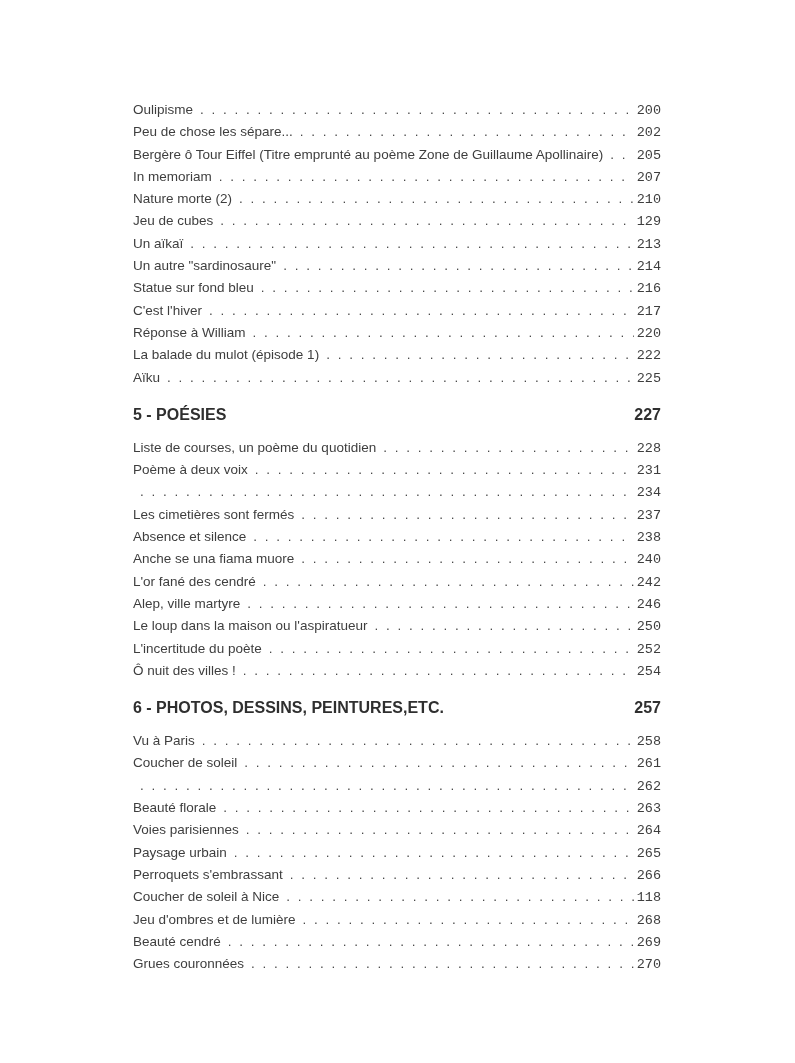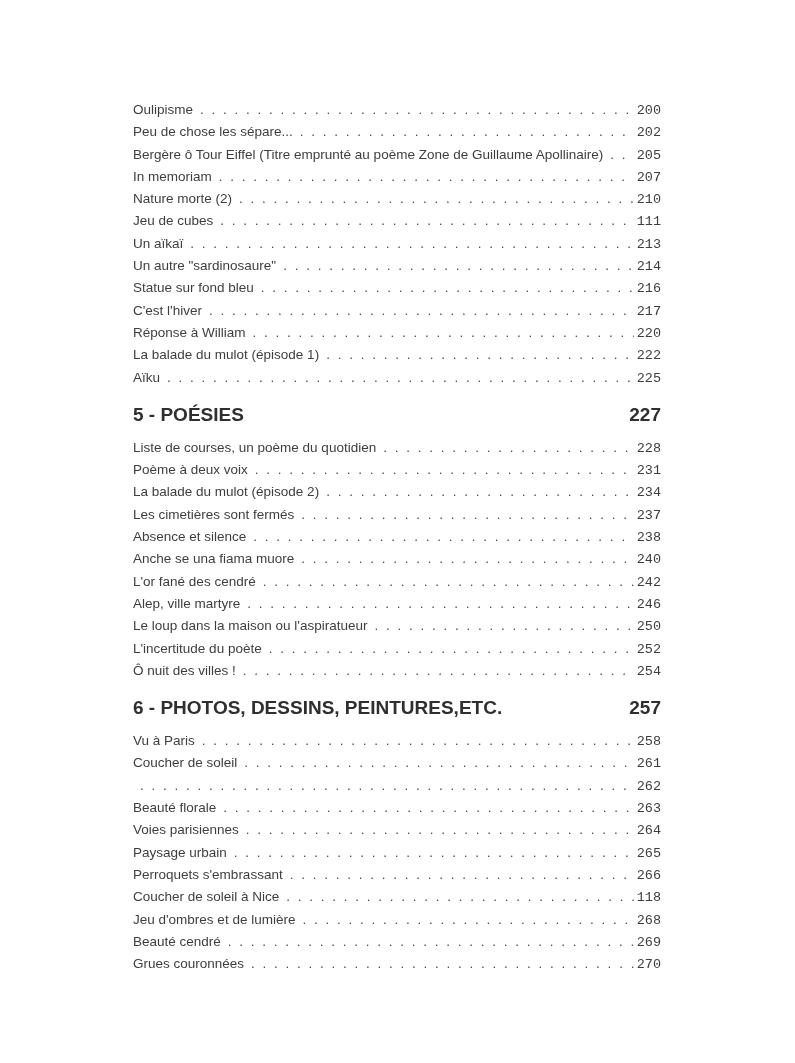--- a/index.html
+++ b/index.html
@@ -45,21 +45,21 @@
   }
   .entry-page {
     flex: 0 0 auto;
     font-family: Liberation Mono, monospace;
   }
   .toc-header {
     display: flex;
     justify-content: space-between;
     align-items: baseline;
     font-weight: bold;
-    font-size: 19px;
+    font-size: 16px;
     color: #2f2f2f;
     height: 26px;
     line-height: 26px;
     margin-top: 13px;
     margin-bottom: 9px;
     white-space: nowrap;
   }
 </style>
 </head>
 <body>
@@ -88,21 +88,21 @@
           <span class="entry-page">207</span>
         </div>
         <div class="toc-row">
           <span class="entry-title">Nature morte (2)</span>
           <span class="leader" aria-hidden="true">. . . . . . . . . . . . . . . . . . . . . . . . . . . . . . . . . . . . . . . . . . . . . . . . . . . . . . . . . . . . . . . . . . . . . . . . . . . . . . . . . . . . . . . . . . . . . . . . . . . . . . . . . . . . . . . . . . . . . . . . </span>
           <span class="entry-page">210</span>
         </div>
         <div class="toc-row">
           <span class="entry-title">Jeu de cubes</span>
           <span class="leader" aria-hidden="true">. . . . . . . . . . . . . . . . . . . . . . . . . . . . . . . . . . . . . . . . . . . . . . . . . . . . . . . . . . . . . . . . . . . . . . . . . . . . . . . . . . . . . . . . . . . . . . . . . . . . . . . . . . . . . . . . . . . . . . . . </span>
-          <span class="entry-page">111</span>
+          <span class="entry-page">129</span>
         </div>
         <div class="toc-row">
           <span class="entry-title">Un aïkaï</span>
           <span class="leader" aria-hidden="true">. . . . . . . . . . . . . . . . . . . . . . . . . . . . . . . . . . . . . . . . . . . . . . . . . . . . . . . . . . . . . . . . . . . . . . . . . . . . . . . . . . . . . . . . . . . . . . . . . . . . . . . . . . . . . . . . . . . . . . . . </span>
           <span class="entry-page">213</span>
         </div>
         <div class="toc-row">
           <span class="entry-title">Un autre "sardinosaure"</span>
           <span class="leader" aria-hidden="true">. . . . . . . . . . . . . . . . . . . . . . . . . . . . . . . . . . . . . . . . . . . . . . . . . . . . . . . . . . . . . . . . . . . . . . . . . . . . . . . . . . . . . . . . . . . . . . . . . . . . . . . . . . . . . . . . . . . . . . . . </span>
           <span class="entry-page">214</span>
@@ -142,21 +142,20 @@
           <span class="entry-title">Liste de courses, un poème du quotidien</span>
           <span class="leader" aria-hidden="true">. . . . . . . . . . . . . . . . . . . . . . . . . . . . . . . . . . . . . . . . . . . . . . . . . . . . . . . . . . . . . . . . . . . . . . . . . . . . . . . . . . . . . . . . . . . . . . . . . . . . . . . . . . . . . . . . . . . . . . . . </span>
           <span class="entry-page">228</span>
         </div>
         <div class="toc-row">
           <span class="entry-title">Poème à deux voix</span>
           <span class="leader" aria-hidden="true">. . . . . . . . . . . . . . . . . . . . . . . . . . . . . . . . . . . . . . . . . . . . . . . . . . . . . . . . . . . . . . . . . . . . . . . . . . . . . . . . . . . . . . . . . . . . . . . . . . . . . . . . . . . . . . . . . . . . . . . . </span>
           <span class="entry-page">231</span>
         </div>
         <div class="toc-row">
-          <span class="entry-title">La balade du mulot (épisode 2)</span>
           <span class="leader" aria-hidden="true">. . . . . . . . . . . . . . . . . . . . . . . . . . . . . . . . . . . . . . . . . . . . . . . . . . . . . . . . . . . . . . . . . . . . . . . . . . . . . . . . . . . . . . . . . . . . . . . . . . . . . . . . . . . . . . . . . . . . . . . . </span>
           <span class="entry-page">234</span>
         </div>
         <div class="toc-row">
           <span class="entry-title">Les cimetières sont fermés</span>
           <span class="leader" aria-hidden="true">. . . . . . . . . . . . . . . . . . . . . . . . . . . . . . . . . . . . . . . . . . . . . . . . . . . . . . . . . . . . . . . . . . . . . . . . . . . . . . . . . . . . . . . . . . . . . . . . . . . . . . . . . . . . . . . . . . . . . . . . </span>
           <span class="entry-page">237</span>
         </div>
         <div class="toc-row">
           <span class="entry-title">Absence et silence</span>

